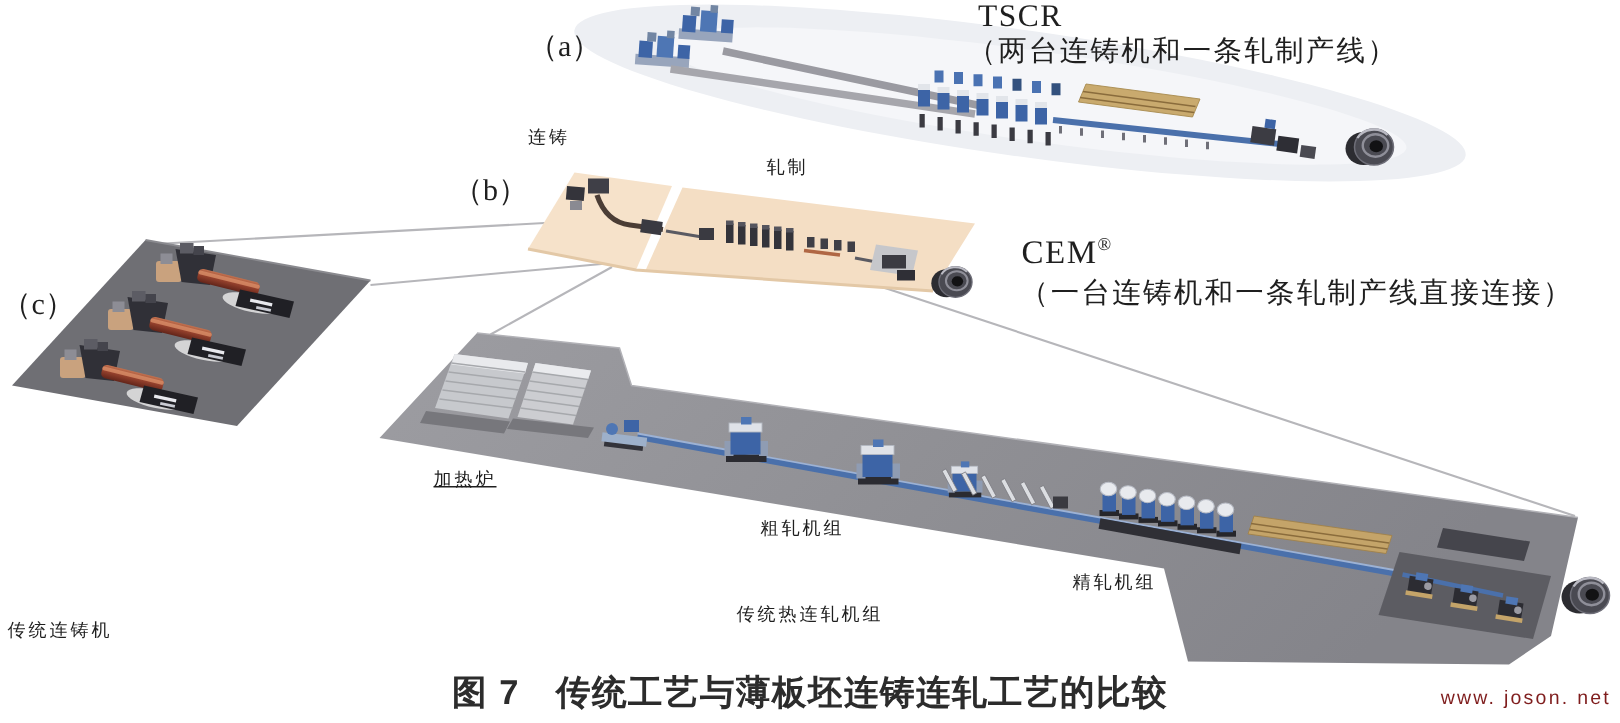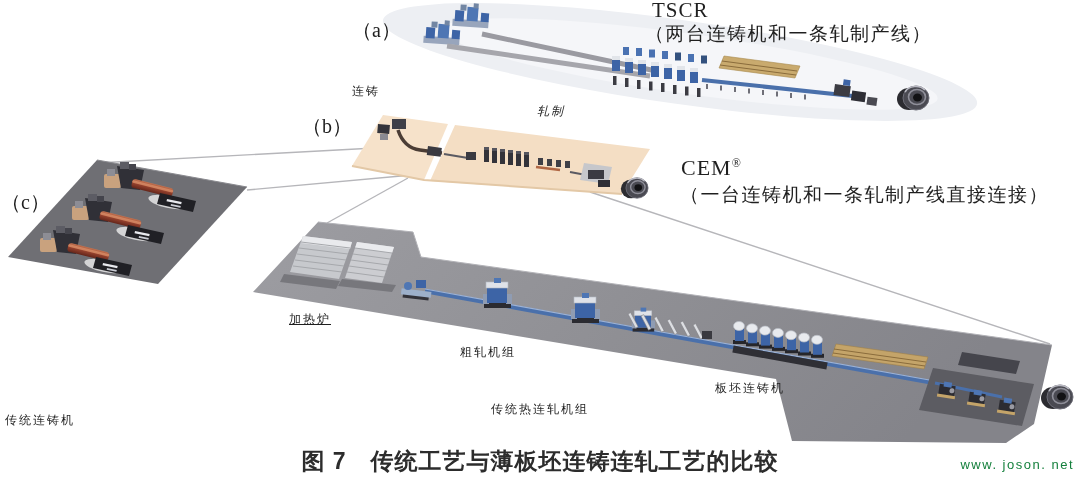--- a/index.html
+++ b/index.html
@@ -7,21 +7,21 @@
           font-family:"Liberation Serif", serif;}
   .canvas svg{position:absolute;left:0;top:0;}
   .lbl{position:absolute;color:#1f1f1f;font-size:12px;letter-spacing:2px;white-space:nowrap;}
   .lbl-paren{letter-spacing:0;font-size:20px;}
   .lbl-sub{font-size:19px;letter-spacing:1.5px;text-align:right;}
   .lbl-latin{font-size:22px;letter-spacing:1px;}
   .caption{position:absolute;left:0;right:0;top:446px;text-align:center;
            font-family:Liberation Sans, sans-serif;font-weight:bold;
            font-size:23px;color:#2c2c2c;letter-spacing:1px;}
   .watermark{position:absolute;right:6px;top:457px;font-family:"Liberation Sans", sans-serif;
-             font-size:13px;color:#15803d;letter-spacing:1.5px;}
+             font-size:13px;color:#7f1d1d;letter-spacing:1.5px;}
   sup{font-size:12px;}
 </style>
 </head>
 <body>
 
 <div class="canvas">
 
   <svg width="1080" height="482" viewBox="0 0 1080 482">
     <defs>
       <linearGradient id="copG" x1="0" y1="0" x2="0" y2="1">
@@ -304,26 +304,26 @@
       <use href="#coil" transform="translate(1060,397)"></use>
     </g>
   </svg>
 
   <div class="lbl lbl-paren" style="left:352px;top:17px;">（a）</div>
   <div class="lbl lbl-latin" style="left:652px;top:-2px;letter-spacing:1px;font-size:21px;">TSCR</div>
   <div class="lbl lbl-sub" style="left:645px;top:21px;">（两台连铸机和一条轧制产线）</div>
 
   <div class="lbl" style="left:352px;top:83px;">连铸</div>
   <div class="lbl lbl-paren" style="left:302px;top:113px;">（b）</div>
-  <div class="lbl" style="left:537px;top:103px;font-style:italic;">轧制</div>
+  <div class="lbl" style="left:511px;top:103px;">轧制</div>
   <div class="lbl lbl-latin" style="left:681px;top:155px;text-align:right;"><span>CEM</span><sup>®</sup></div>
   <div class="lbl lbl-sub" style="left:680px;top:182px;">（一台连铸机和一条轧制产线直接连接）</div>
 
   <div class="lbl lbl-paren" style="left:1px;top:189px;">（c）</div>
   <div class="lbl" style="left:5px;top:388px;margin-top:24px;">传统连铸机</div>
   <div class="lbl" style="left:289px;top:311px;text-decoration:underline;">加热炉</div>
-  <div class="lbl" style="left:460px;top:344px;">粗轧机组</div>
+  <div class="lbl" style="left:507px;top:344px;">粗轧机组</div>
   <div class="lbl" style="left:491px;top:401px;">传统热连轧机组</div>
-  <div class="lbl" style="left:715px;top:380px;">板坯连铸机</div>
+  <div class="lbl" style="left:715px;top:380px;">精轧机组</div>
 
   <div class="caption">图 7　传统工艺与薄板坯连铸连轧工艺的比较</div>
   <div class="watermark">www. joson. net</div>
 </div>
 
 </body></html>

